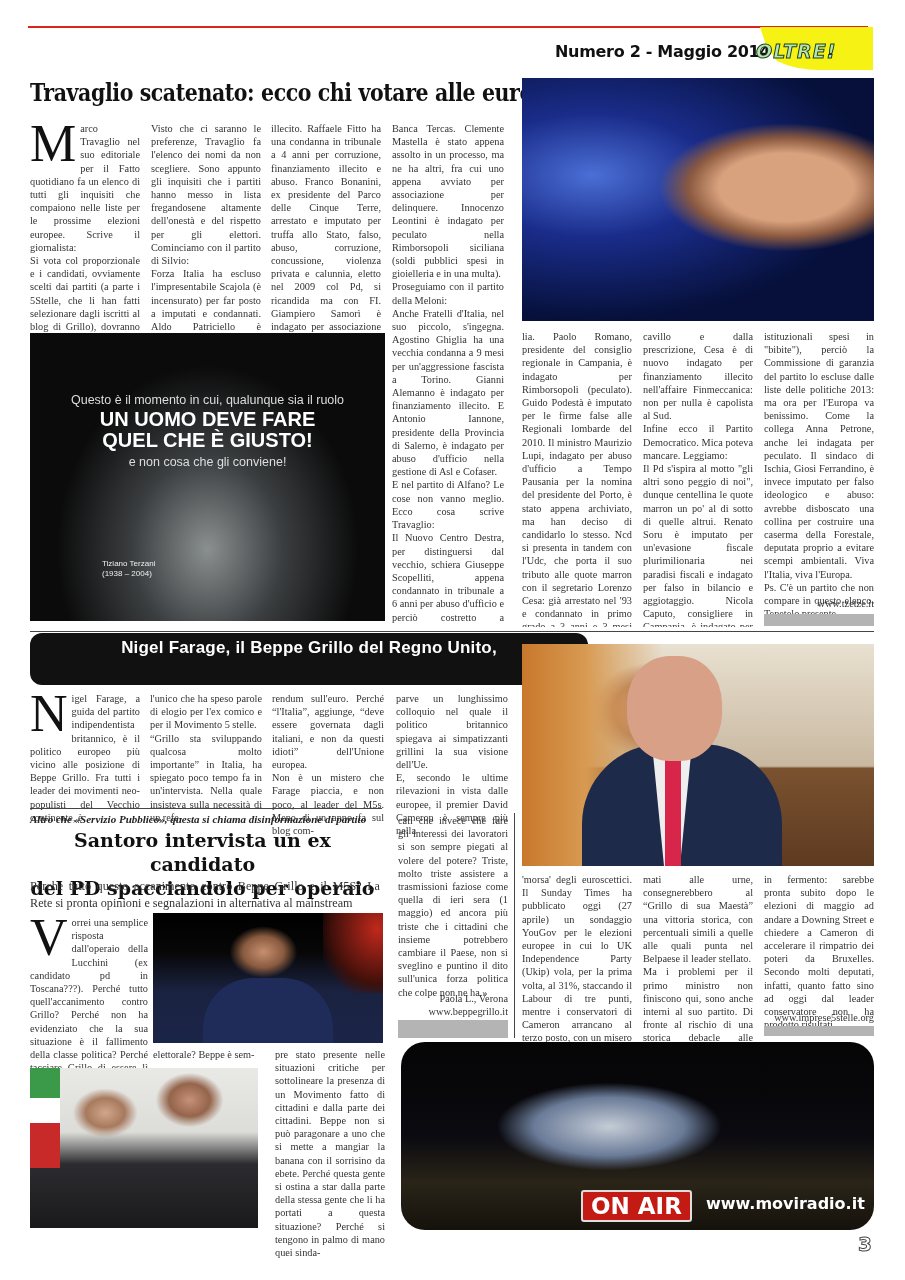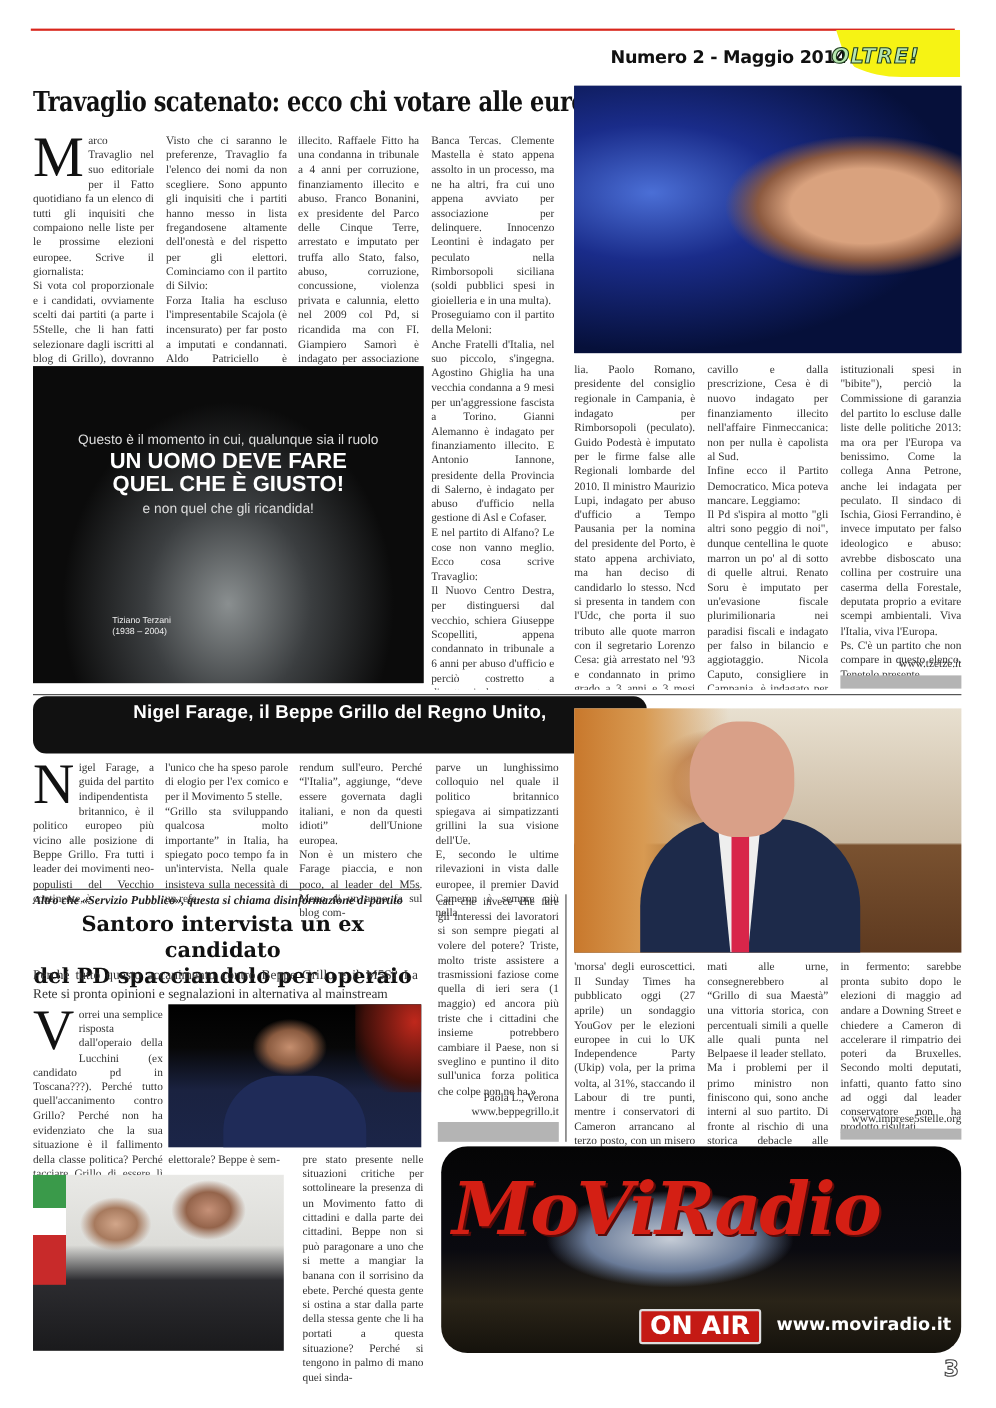--- a/index.html
+++ b/index.html
@@ -76,21 +76,21 @@
 <div class="abs greybar" style="left:764px;top:614px;width:110px;height:12px"></div>
 
 <div class="abs photo travaglio"></div>
 
 <div class="abs terzani">
   <div class="q1">Questo è il momento in cui, qualunque sia il ruolo</div>
   <div class="q2">
       <div>UN UOMO DEVE FARE</div>
       <div>QUEL CHE È GIUSTO!</div>
     </div>
-  <div class="q3">e non quel che gli ricandida!</div>
+  <div class="q3">e non cosa che gli conviene!</div>
   <div class="cap">
       <div>Tiziano Terzani</div>
       <div>(1938 – 2004)</div>
     </div>
 </div>
 
 <div class="abs hr" style="left:30px;top:631px;width:844px"></div>
 
 <div class="abs farage-head">
   <div>Nigel Farage, il Beppe Grillo del Regno Unito,</div>
@@ -142,18 +142,17 @@
 <div class="abs col" style="left:398px;top:814px;width:110px">cati che invece che fare gli interessi dei lavoratori si son sempre piegati al volere del potere? Triste, molto triste assistere a trasmissioni faziose come quella di ieri sera (1 maggio) ed ancora più triste che i cittadini che insieme potrebbero cambiare il Paese, non si sveglino e puntino il dito sull'unica forza politica che colpe non ne ha.»</div>
 <div class="abs src" style="left:398px;top:993px;width:110px">Paola L., Verona</div>
 <div class="abs src" style="left:398px;top:1006px;width:110px">www.beppegrillo.it</div>
 <div class="abs greybar" style="left:398px;top:1020px;width:110px"></div>
 
 <div class="abs photo meeting">
     <div class="flag"></div>
   </div>
 
 <div class="abs radio">
-  <div class="title">MoViRadio</div>
   <div class="onair">ON AIR</div>
   <div class="url">www.moviradio.it</div>
 </div>
 
 <div class="abs pagenum">3</div>
 
 </body></html>

